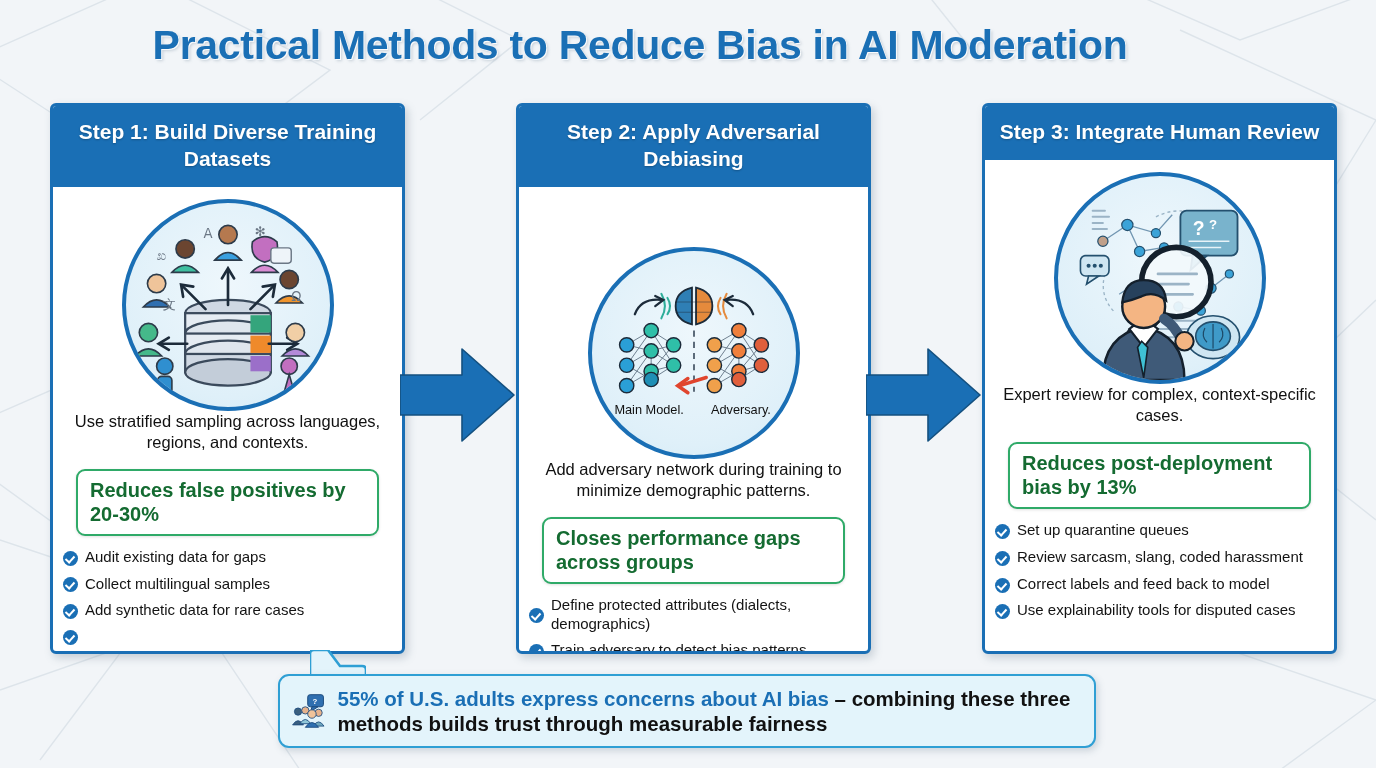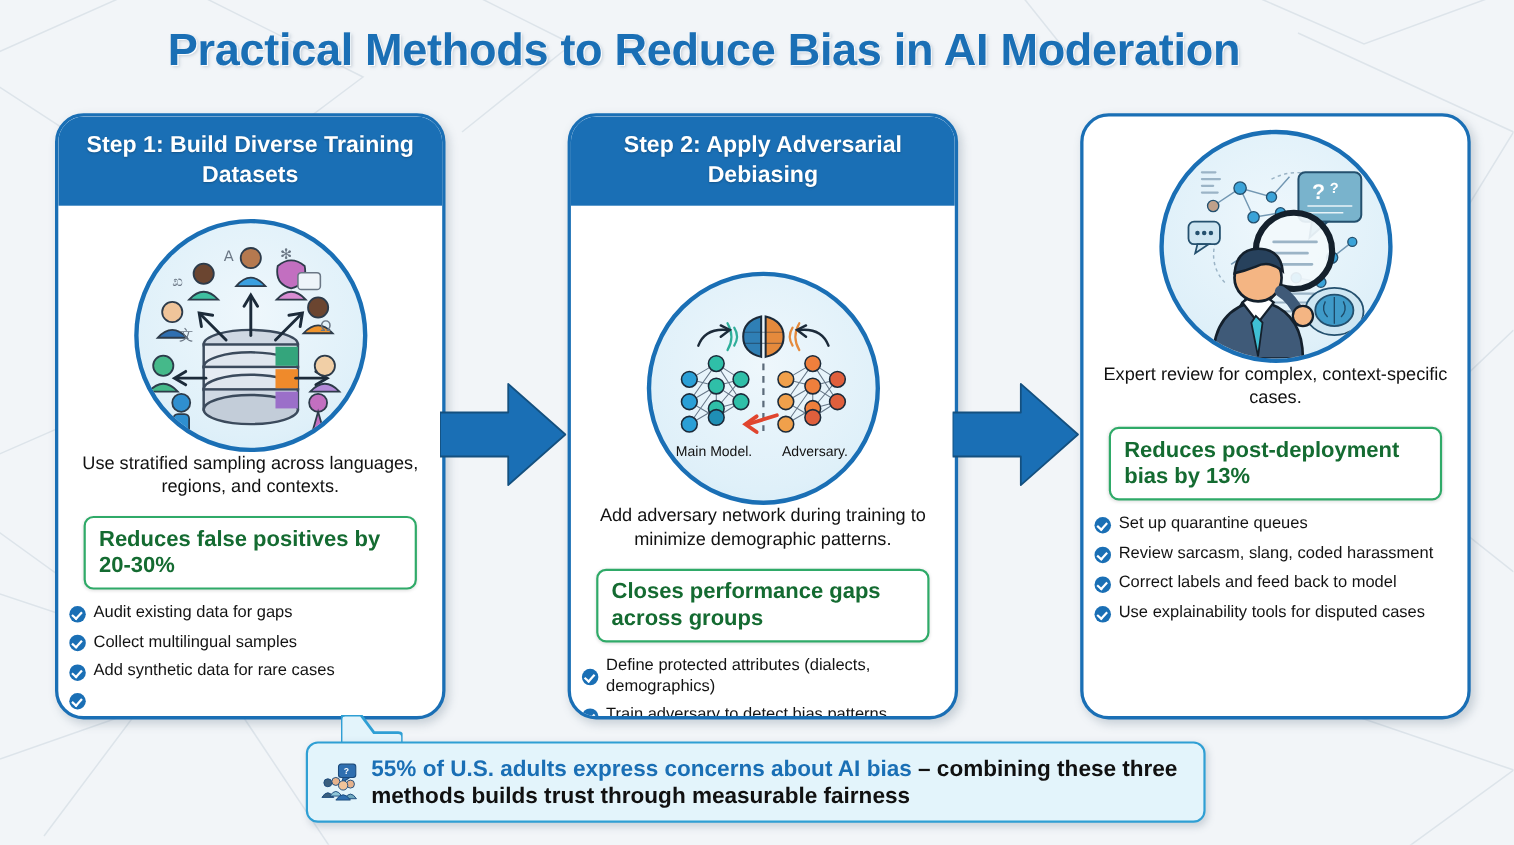--- a/index.html
+++ b/index.html
@@ -19,21 +19,21 @@
     font-size:41px;font-weight:bold;letter-spacing:-0.3px;
     color:#1a6fb5;
     text-shadow:1px 1px 0 rgba(255,255,255,.9), 2px 2px 3px rgba(120,140,160,.35);
   }
 
   
   .card{
     position:absolute;top:103px;height:545px;
     background:#ffffff;
     border:3px solid #1a6fb5;
-    border-radius:26px;
+    border-radius:6px;
     box-shadow:3px 4px 9px rgba(90,110,130,.28);
     overflow:hidden;
     display:flex;flex-direction:column;
   }
   #card-1{left:50px;width:349px;}
   #card-2{left:516px;width:349px;gap:48px;}
   #card-3{left:982px;width:349px;}
 
   .card-head{
     background:#1a6fb5;
@@ -339,20 +339,21 @@
           </li>
         <li>
             <span class="chk"></span>
             <span>Monitor until fairness stabilizes</span>
           </li>
       </ul>
     </div>
   </div>
 
   <div class="card" id="card-3">
+    <div class="card-head">Step 3: Integrate Human Review</div>
     <div class="card-body">
       <div class="illus">
         <svg viewBox="0 0 200 200">
 
           <g stroke="#5d86a5" stroke-width="1.3" fill="none" opacity=".85">
             <path d="M44 64 L68 48 L96 56 L112 38"></path>
             <path d="M68 48 L80 74 L104 70"></path>
             <path d="M150 110 L168 96 M150 110 L140 132 M140 132 L118 128"></path>
             <path d="M60 116 L78 104"></path>
           </g>

